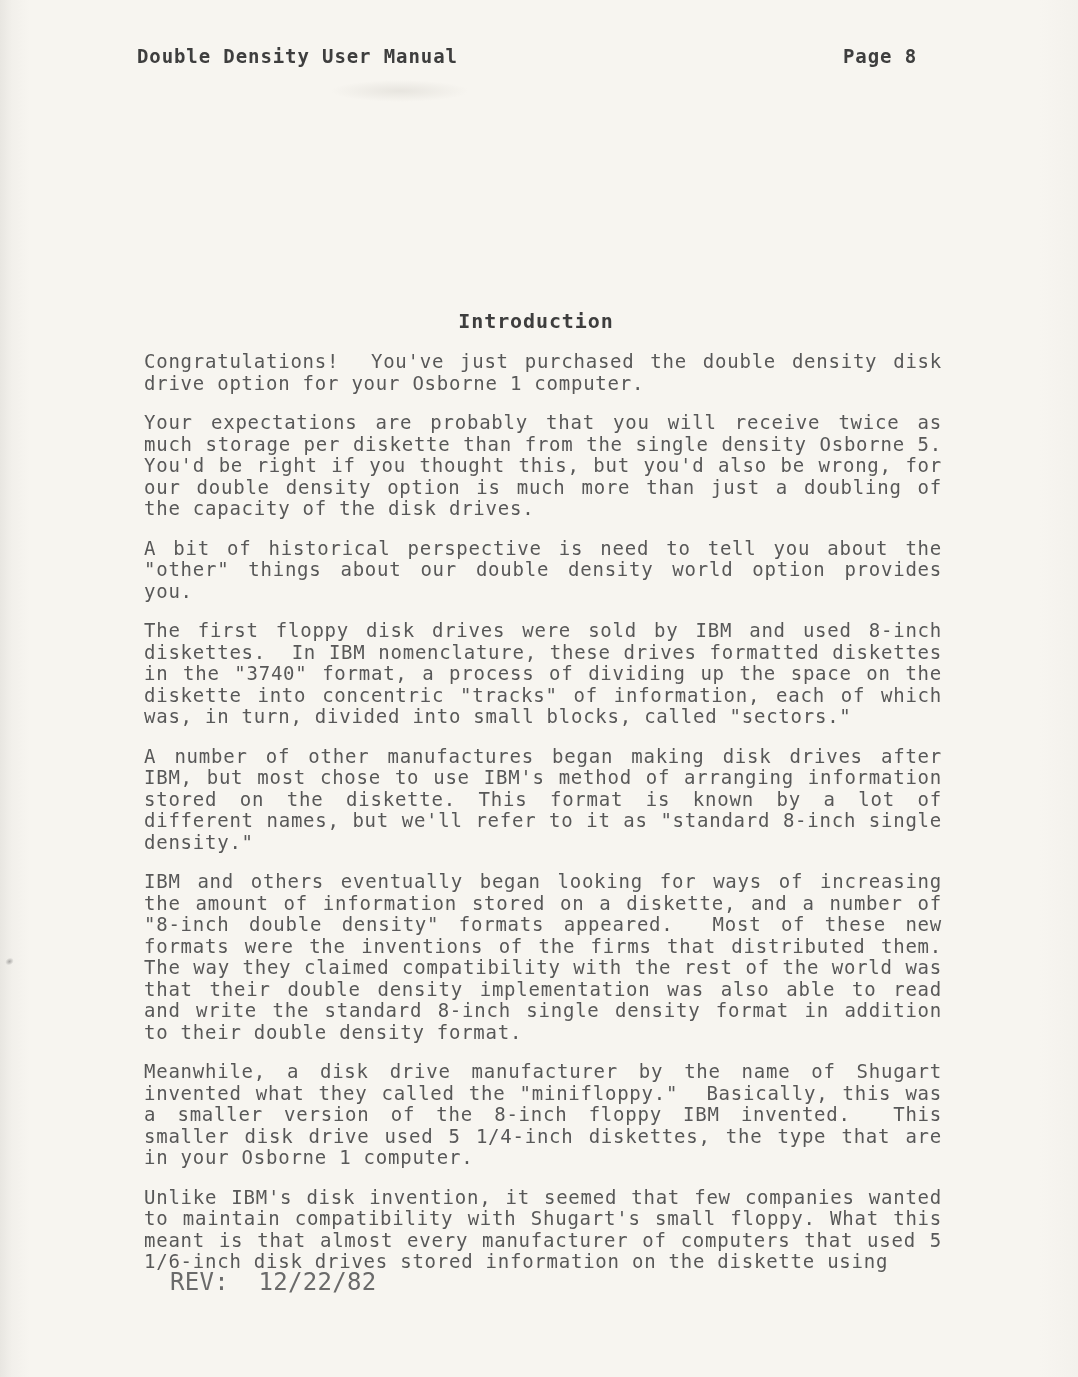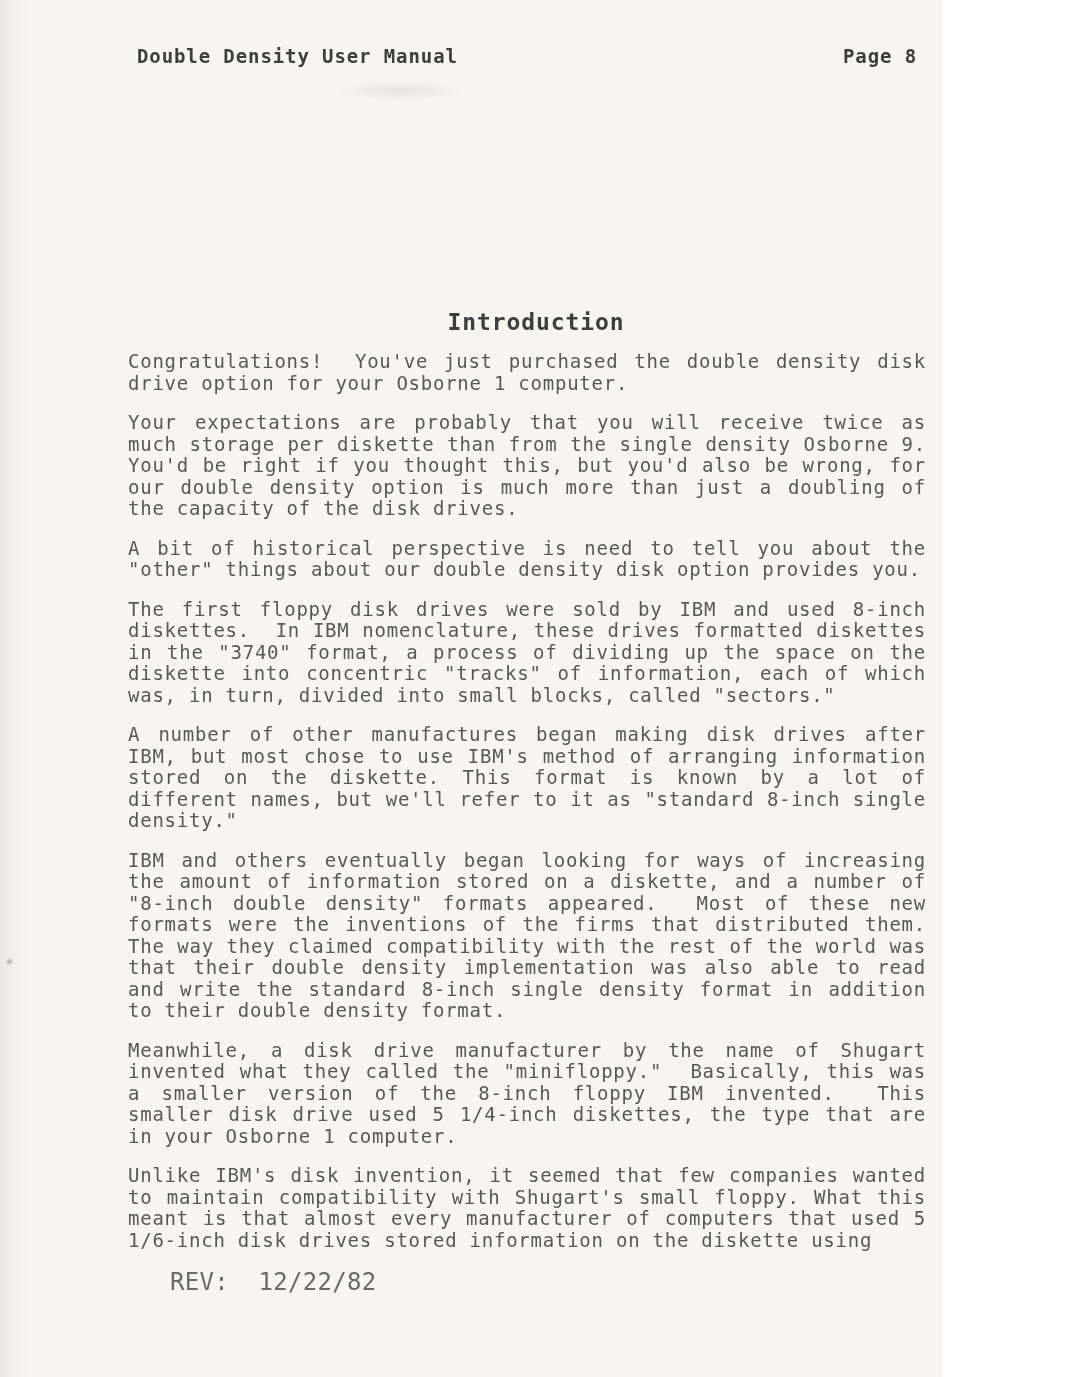--- a/index.html
+++ b/index.html
@@ -11,21 +11,21 @@
   }
   * { box-sizing: border-box; }
   html, body { margin: 0; padding: 0; }
   body {
     width: 1078px;
     height: 1377px;
     font-family: "DejaVu Sans Mono", "Liberation Mono", monospace;
   }
   .page {
     position: relative;
-    width: 942px;
+    width: 1078px;
     height: 1377px;
     overflow: hidden;
     background: linear-gradient(90deg,
       var(--paper-edge) 0px,
       #f2f0eb 12px,
       var(--paper) 30px,
       var(--paper) 1040px,
       #f3f1ec 1078px);
     color: var(--ink);
   }
@@ -41,29 +41,29 @@
     letter-spacing: 0.9px;
     color: var(--ink-strong);
   }
   .section-title {
     position: absolute;
     top: 309px;
     left: 137px;
     width: 798px;
     margin: 0;
     text-align: center;
-    font-size: 23px;
+    font-size: 20px;
     font-weight: bold;
     letter-spacing: 0.9px;
     color: var(--ink-strong);
   }
   .body-copy {
     position: absolute;
     top: 351px;
-    left: 128px;
+    left: 144px;
     width: 798px;
     font-size: 19px;
     line-height: 21.5px;
     letter-spacing: 0.76px;
     text-align: justify;
   }
   .body-copy p { margin: 0 0 18px 0; }
   .footer {
     position: absolute;
     top: 1268px;
@@ -99,22 +99,22 @@
 
   <header class="header">
     <span>Double Density User Manual</span>
     <span>Page 8</span>
   </header>
 
   <h1 class="section-title">Introduction</h1>
 
   <main class="body-copy">
     <p>Congratulations!&nbsp; You've just purchased the double density disk drive option for your Osborne 1 computer.</p>
-    <p>Your expectations are probably that you will receive twice as much storage per diskette than from the single density Osborne 9. You'd be right if you thought this, but you'd also be wrong, for our double density option is much more than just a doubling of the capacity of the disk drives.</p>
-    <p>A bit of historical perspective is need to tell you about the "other" things about our double density disk option provides you.</p>
+    <p>Your expectations are probably that you will receive twice as much storage per diskette than from the single density Osborne 5. You'd be right if you thought this, but you'd also be wrong, for our double density option is much more than just a doubling of the capacity of the disk drives.</p>
+    <p>A bit of historical perspective is need to tell you about the "other" things about our double density world option provides you.</p>
     <p>The first floppy disk drives were sold by IBM and used 8-inch diskettes.&nbsp; In IBM nomenclature, these drives formatted diskettes in the "3740" format, a process of dividing up the space on the diskette into concentric "tracks" of information, each of which was, in turn, divided into small blocks, called "sectors."</p>
     <p>A number of other manufactures began making disk drives after IBM, but most chose to use IBM's method of arranging information stored on the diskette. This format is known by a lot of different names, but we'll refer to it as "standard 8-inch single density."</p>
     <p>IBM and others eventually began looking for ways of increasing the amount of information stored on a diskette, and a number of "8-inch double density" formats appeared.&nbsp; Most of these new formats were the inventions of the firms that distributed them. The way they claimed compatibility with the rest of the world was that their double density implementation was also able to read and write the standard 8-inch single density format in addition to their double density format.</p>
     <p>Meanwhile, a disk drive manufacturer by the name of Shugart invented what they called the "minifloppy."&nbsp; Basically, this was a smaller version of the 8-inch floppy IBM invented.&nbsp; This smaller disk drive used 5 1/4-inch diskettes, the type that are in your Osborne 1 computer.</p>
     <p>Unlike IBM's disk invention, it seemed that few companies wanted to maintain compatibility with Shugart's small floppy. What this meant is that almost every manufacturer of computers that used 5 1/6-inch disk drives stored information on the diskette using</p>
   </main>
 
   <div class="footer">REV:&nbsp; 12/22/82</div>
 
   <div class="speck"></div>

